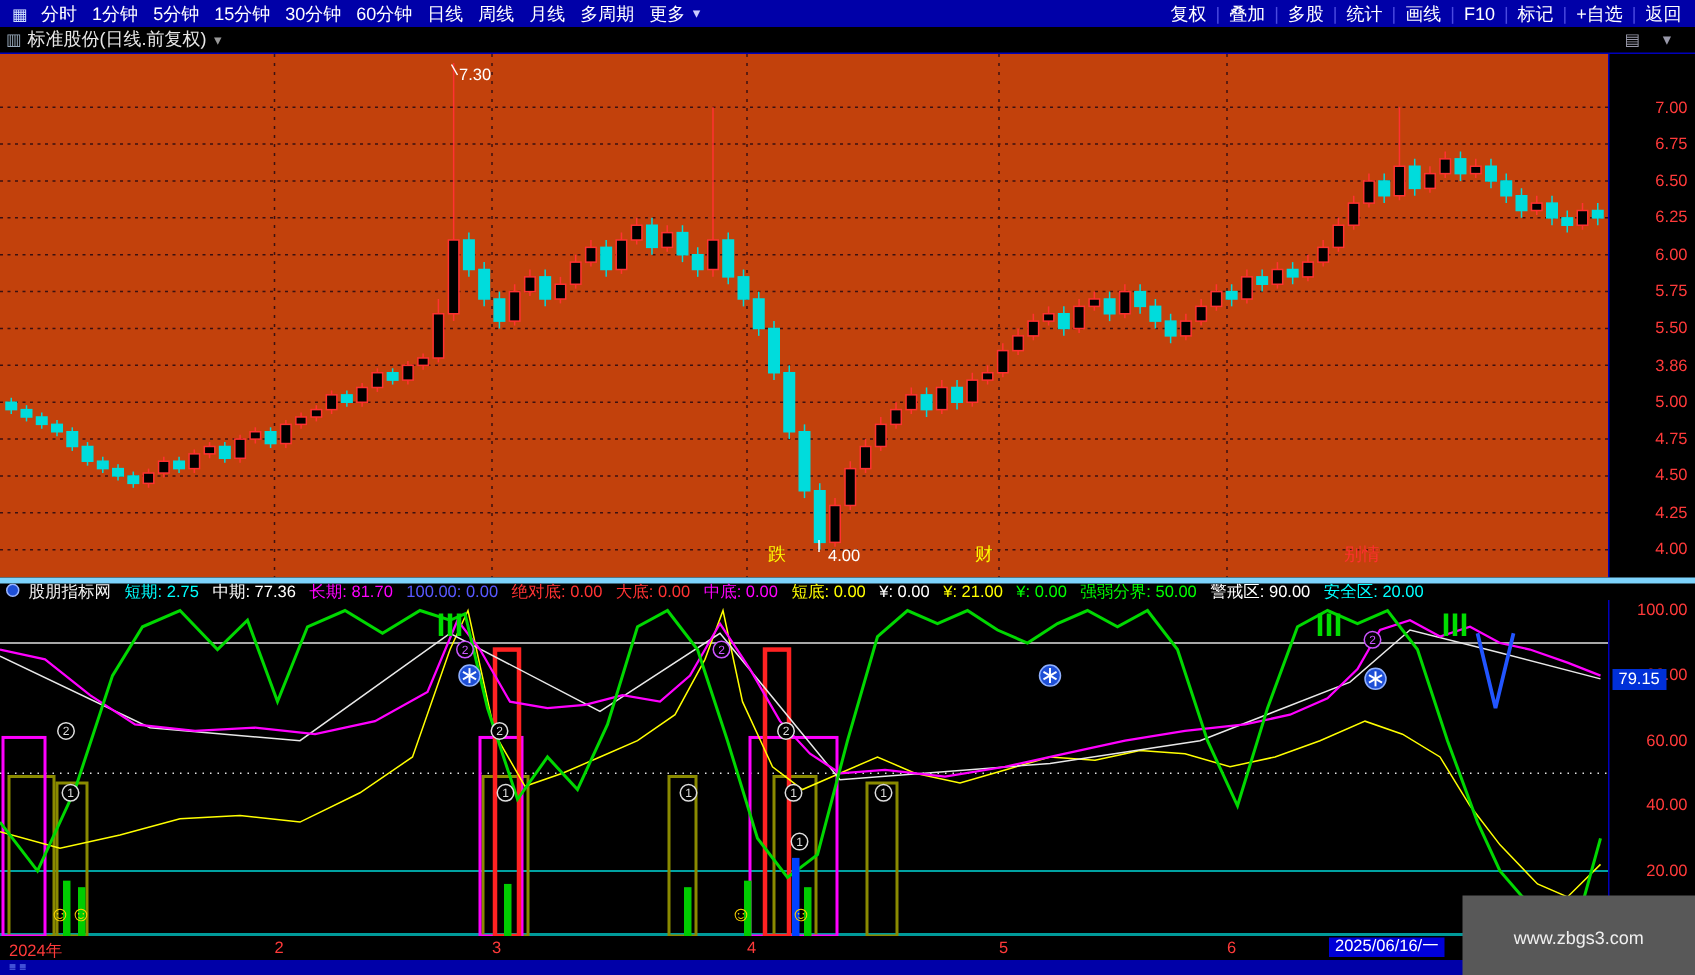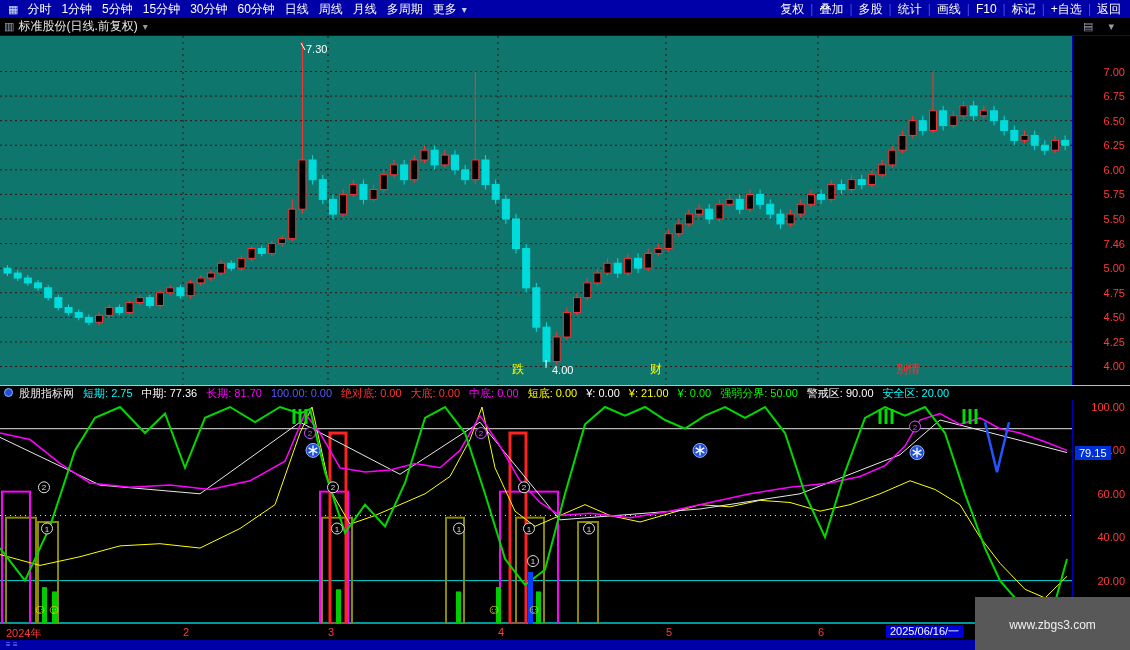--- a/index.html
+++ b/index.html
@@ -13,26 +13,26 @@
   .tb-item { padding:0 5px; cursor:pointer; }
   .sep { color:#4a4ae0; padding:0 1px; }
   .tb-caret { color:#ccccff; font-size:10px; }
   .app-icon { color:#cfe0ff; padding:0 4px; font-size:11px; }
   .titlebar { position:absolute; top:18px; left:0; width:1130px; height:18px; background:#000;
               border-bottom:1px solid #0000bb; color:#e8e8e8; font-size:12px;
               display:flex; align-items:center; padding:0 4px; }
   .titlebar .win-icon { color:#9ab; margin-right:4px; font-size:11px; }
   .titlebar .t-caret { color:#999; margin-left:5px; font-size:10px; }
   .titlebar .t-tools { margin-left:auto; color:#99a; font-size:11px; letter-spacing:6px; padding-right:6px; }
-  .main-chart { position:absolute; top:36px; left:0; width:1072px; height:349px; background:#0f766e; }
+  .main-chart { position:absolute; top:36px; left:0; width:1072px; height:349px; background:#c2410c; }
   .main-axis  { position:absolute; top:36px; left:1072px; width:58px; height:349px;
                 background:#000; border-left:1px solid #0000bb; }
   .axis-label { position:absolute; right:5px; color:#ff3a3a; font-size:11px; transform:translateY(-50%); }
   .ind-header { position:absolute; top:385px; left:0; width:1130px; height:15px; background:#000;
-                border-top:1px solid #7dd3fc; display:flex; align-items:center; gap:9px;
+                border-top:4px solid #7dd3fc; display:flex; align-items:center; gap:9px;
                 font-size:11px; padding:0 4px; white-space:nowrap; overflow:hidden; }
   .brand-icon { display:inline-block; width:9px; height:9px; border-radius:50%;
                 background:#1e4fd6; border:1px solid #9ab6ff; margin-right:3px; }
   .brand-name { color:#f0f0f0; }
   .ind-panel { position:absolute; top:400px; left:0; width:1072px; height:224px; background:#000; }
   .ind-axis  { position:absolute; top:400px; left:1072px; width:58px; height:224px;
                background:#000; border-left:1px solid #0000bb; }
   .badge79 { position:absolute; left:2px; background:#0030d8; color:#fff; font-size:11px;
              padding:0 4px; line-height:14px; }
   .date-axis { position:absolute; top:624px; left:0; width:1130px; height:16px; background:#000;
@@ -336,21 +336,21 @@
       </svg>
   </div>
   <div class="main-axis" id="main-axis">
       <div class="axis-label" style="top: 35.5px;">7.00</div>
       <div class="axis-label" style="top: 60.0825px;">6.75</div>
       <div class="axis-label" style="top: 84.665px;">6.50</div>
       <div class="axis-label" style="top: 109.248px;">6.25</div>
       <div class="axis-label" style="top: 133.83px;">6.00</div>
       <div class="axis-label" style="top: 158.412px;">5.75</div>
       <div class="axis-label" style="top: 182.995px;">5.50</div>
-      <div class="axis-label" style="top: 207.577px;">7.46</div>
+      <div class="axis-label" style="top: 207.577px;">3.86</div>
       <div class="axis-label" style="top: 232.16px;">5.00</div>
       <div class="axis-label" style="top: 256.743px;">4.75</div>
       <div class="axis-label" style="top: 281.325px;">4.50</div>
       <div class="axis-label" style="top: 305.907px;">4.25</div>
       <div class="axis-label" style="top: 330.49px;">4.00</div>
     </div>
 
   <div class="ind-header" id="ind-header">
     <span>
       <span class="brand-icon"></span>

